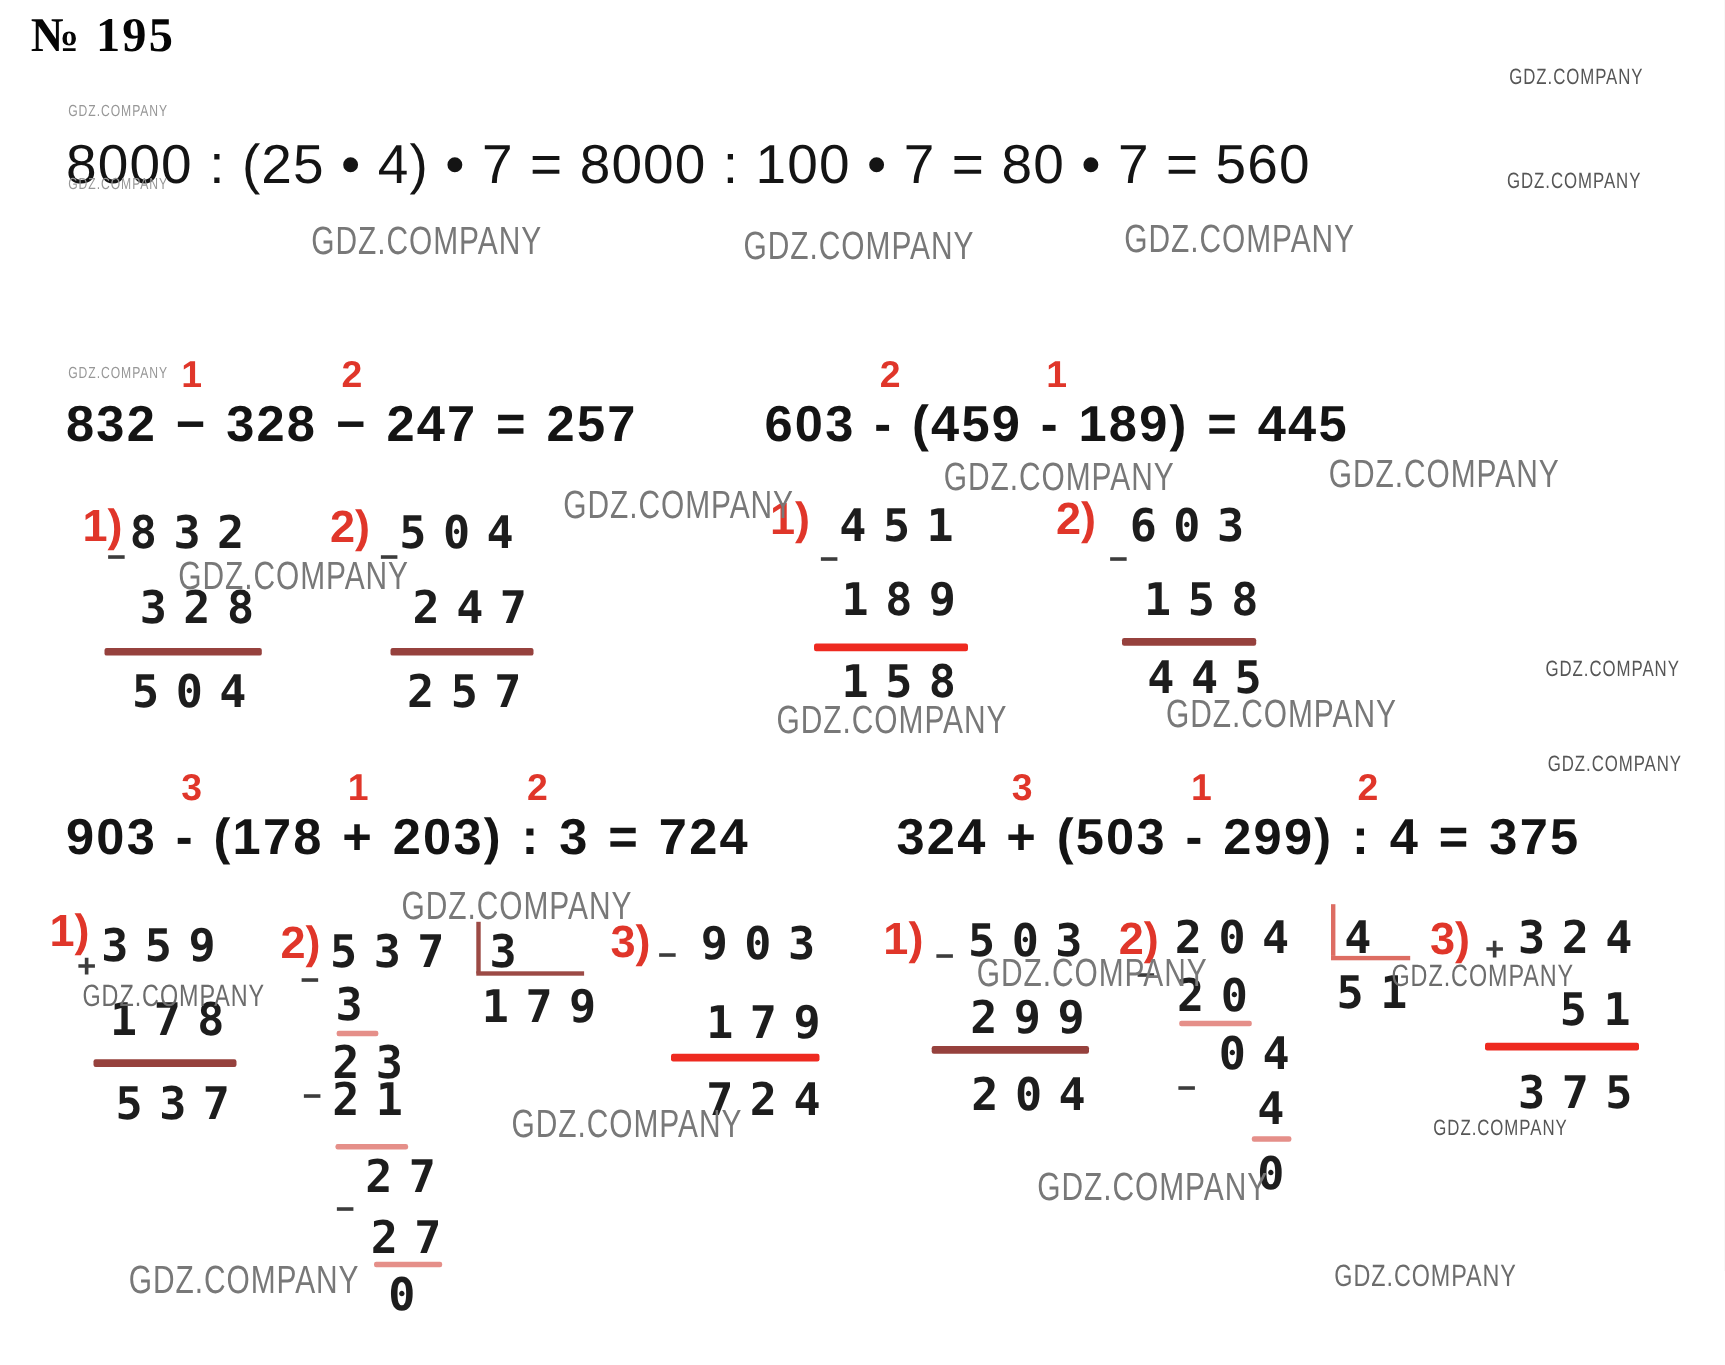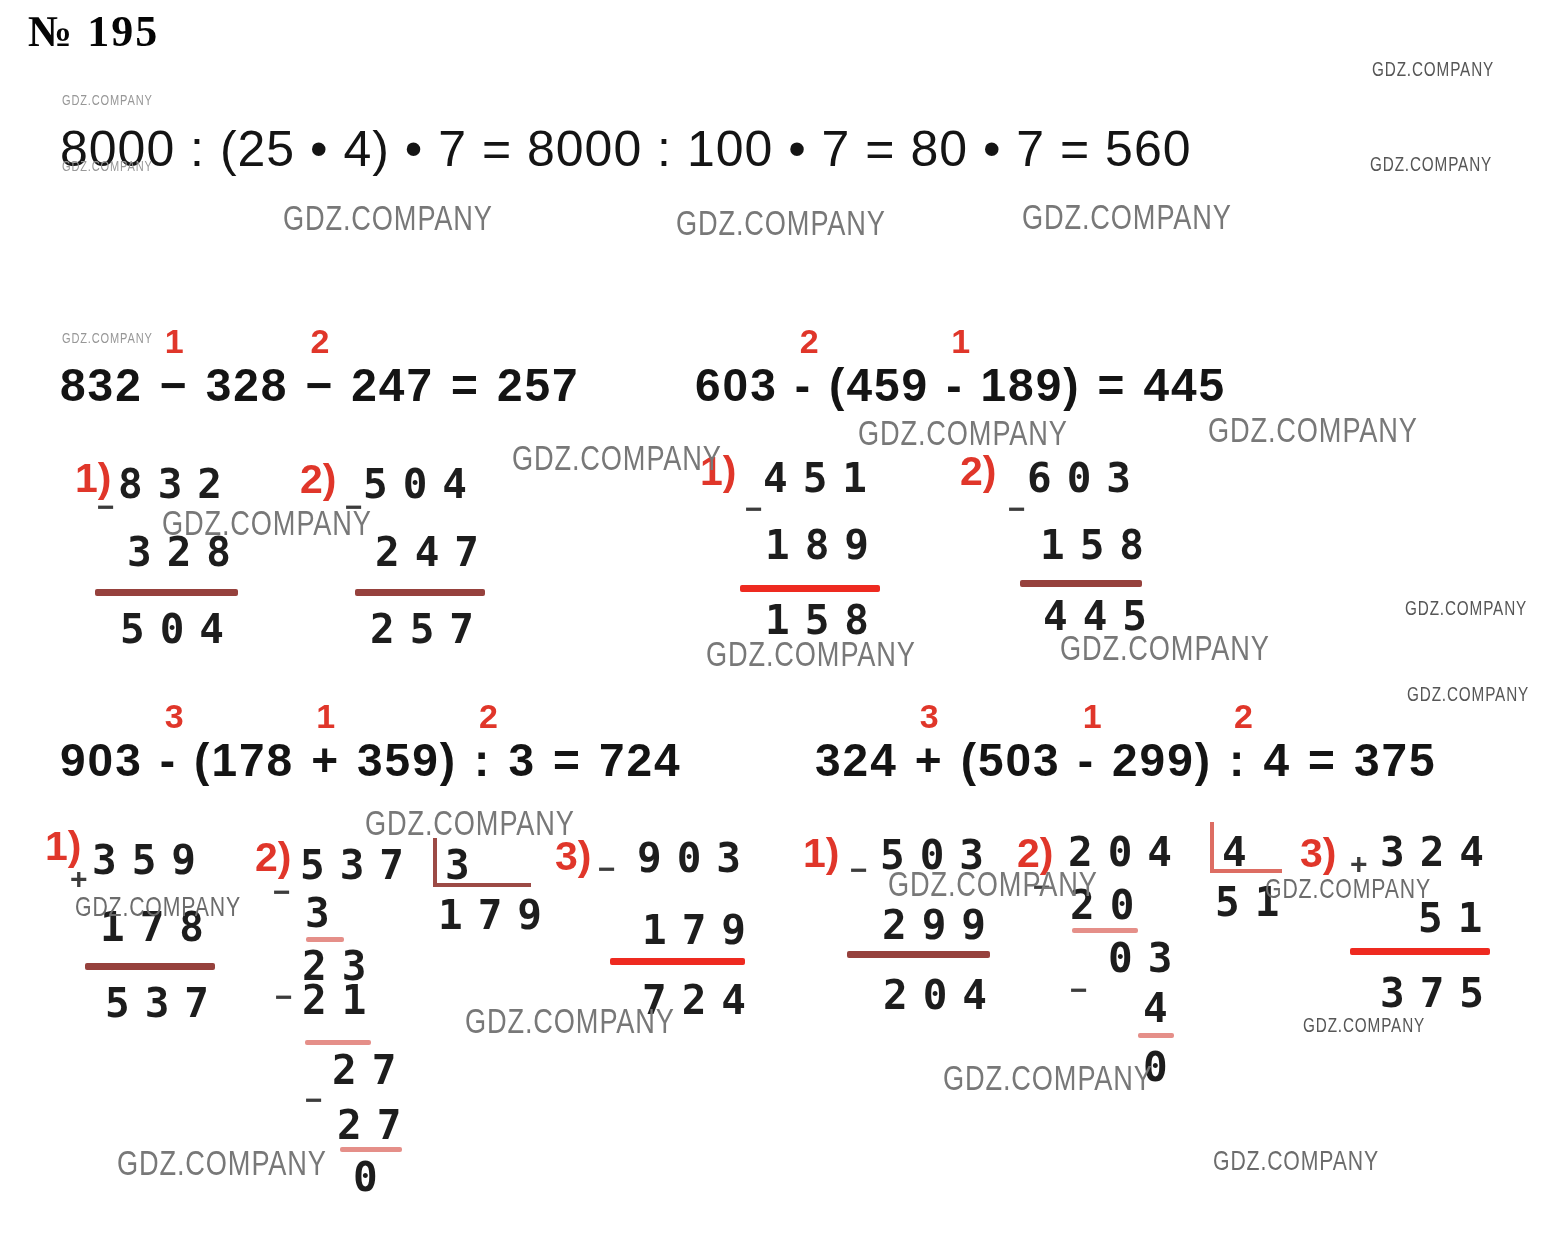--- a/index.html
+++ b/index.html
@@ -78,21 +78,21 @@
   <div class="cblock" style="left:955px;top:440px">
     <span class="blab" style="left:5px;top:8px">2)</span>
     <span class="sgn" style="left:53px;top:52px">−</span>
     <span class="num" style="left:72px;top:18px">603</span>
     <span class="num" style="left:85px;top:85px">158</span>
     <span class="rule m" style="left:65px;top:140px;width:122px"></span>
     <span class="num" style="left:88px;top:156px">445</span>
   </div>
 
   <div class="expr" style="left:60px;top:733px">
-    <span class="tok">903</span><span class="tok"><span>-</span><span class="ord">3</span></span><span class="tok">(178</span><span class="tok"><span>+</span><span class="ord">1</span></span><span class="tok">359)</span><span class="tok"><span>:</span><span class="ord">2</span></span><span class="tok">3</span><span class="tok">=</span><span class="tok">724</span>
+    <span class="tok">903</span><span class="tok"><span>-</span><span class="ord">3</span></span><span class="tok">(178</span><span class="tok"><span>+</span><span class="ord">1</span></span><span class="tok">203)</span><span class="tok"><span>:</span><span class="ord">2</span></span><span class="tok">3</span><span class="tok">=</span><span class="tok">724</span>
   </div>
 
   <div class="expr" style="left:815px;top:733px">
     <span class="tok">324</span><span class="tok"><span>+</span><span class="ord">3</span></span><span class="tok">(503</span><span class="tok"><span>-</span><span class="ord">1</span></span><span class="tok">299)</span><span class="tok"><span>:</span><span class="ord">2</span></span><span class="tok">4</span><span class="tok">=</span><span class="tok">375</span>
   </div>
 
   <div class="cblock" style="left:42px;top:820px">
     <span class="blab" style="left:3px;top:3px">1)</span>
     <span class="sgn" style="left:28px;top:42px">+</span>
     <span class="num" style="left:50px;top:20px">359</span>
@@ -143,21 +143,21 @@
   <div class="dvblock" style="left:1017px;top:828px">
     <span class="blab" style="left:0;top:2px">2)</span>
     <span class="num" style="left:51px;top:4px">204</span>
     <span class="vbar p" style="left:193px;top:-6px;height:47px"></span>
     <span class="hbar p" style="left:193px;top:41px;width:72px"></span>
     <span class="num" style="left:205px;top:4px">4</span>
     <span class="num" style="left:198px;top:54px">51</span>
     <span class="sgn" style="left:16px;top:42px">−</span>
     <span class="num" style="left:53px;top:57px">20</span>
     <span class="rule p" style="left:55px;top:100px;width:66px"></span>
-    <span class="num" style="left:91px;top:110px">03</span>
+    <span class="num" style="left:91px;top:110px">04</span>
     <span class="sgn" style="left:53px;top:145px">−</span>
     <span class="num" style="left:126px;top:160px">4</span>
     <span class="rule p" style="left:121px;top:205px;width:36px"></span>
     <span class="num" style="left:126px;top:219px">0</span>
   </div>
 
   <div class="cblock" style="left:1300px;top:825px">
     <span class="blab" style="left:0;top:5px">3)</span>
     <span class="sgn" style="left:50px;top:22px">+</span>
     <span class="num" style="left:80px;top:7px">324</span>

